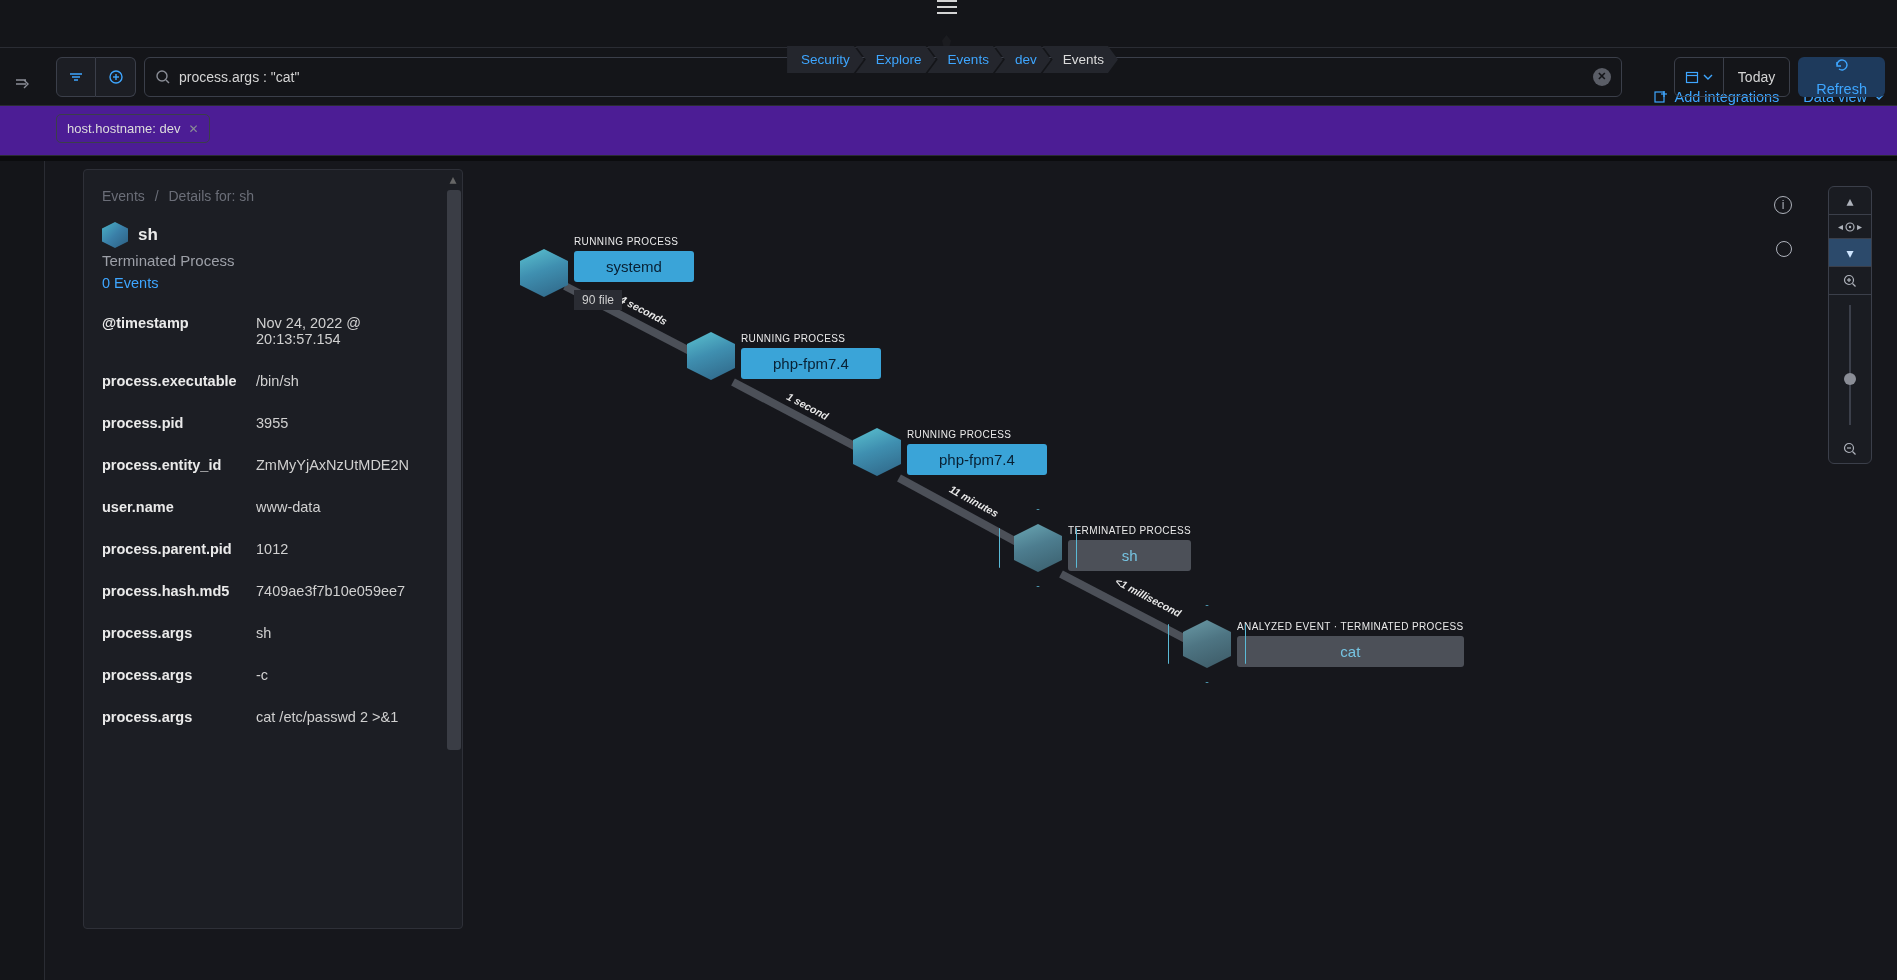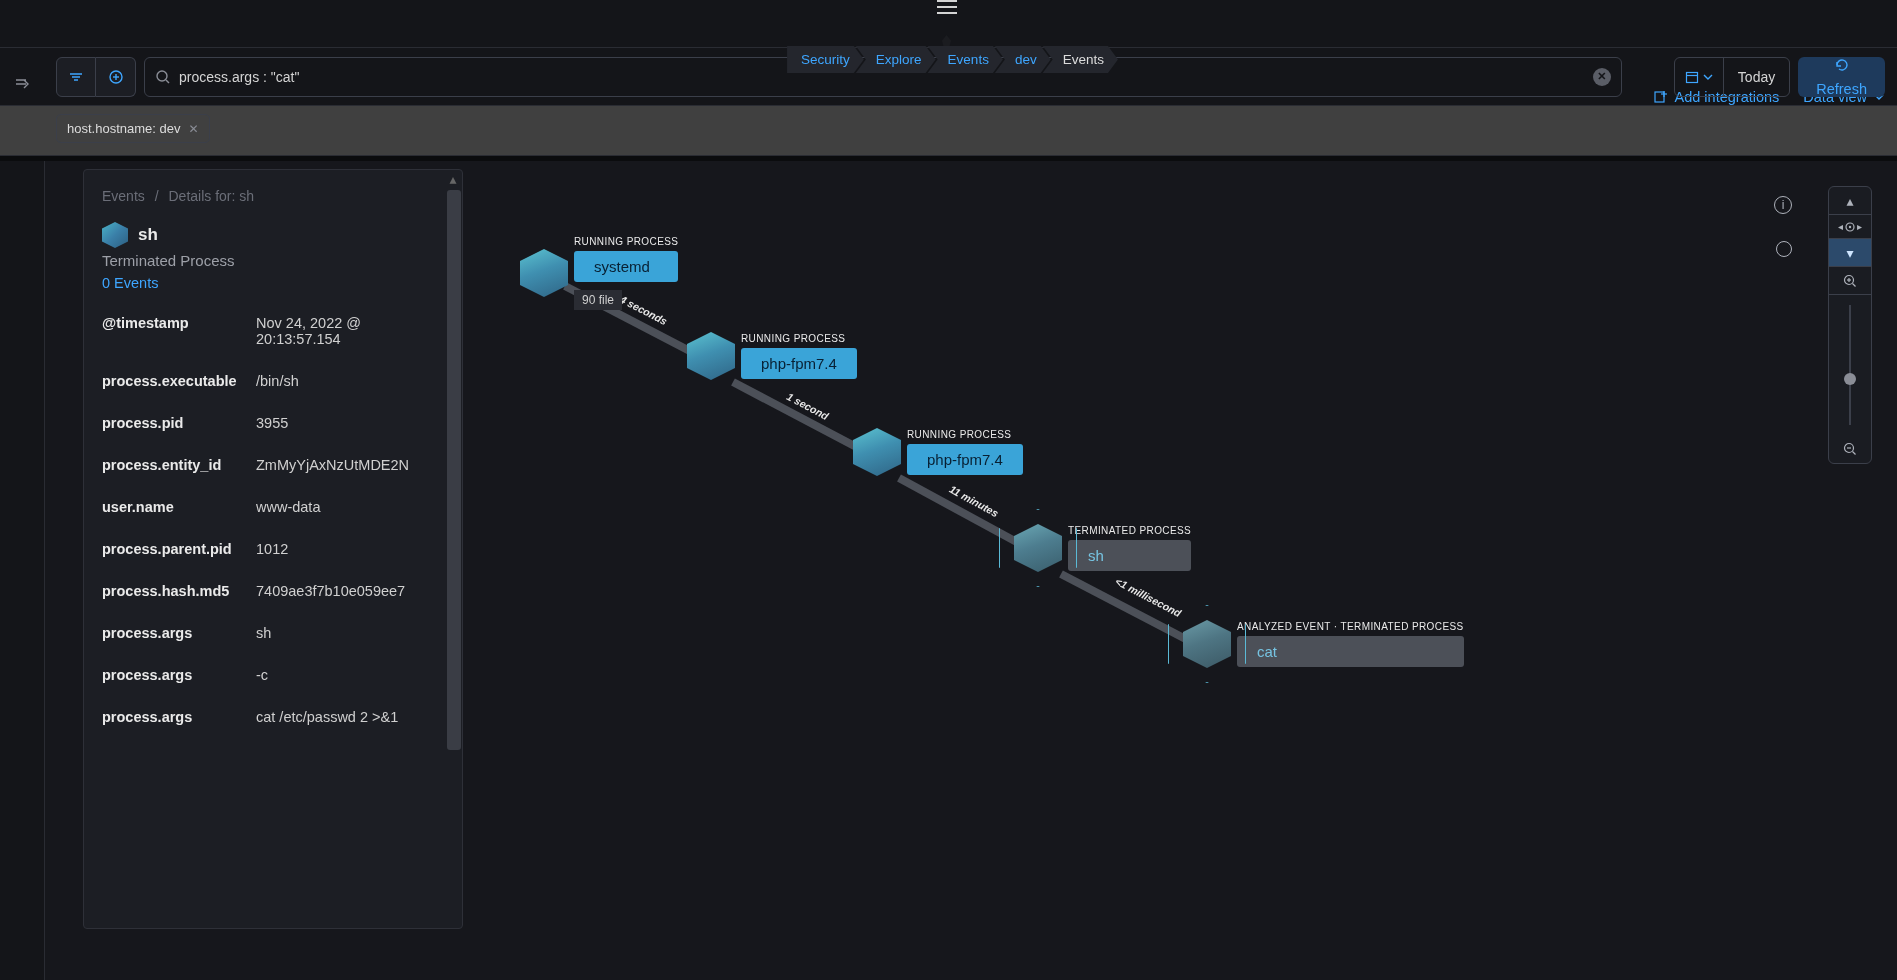--- a/index.html
+++ b/index.html
@@ -91,21 +91,21 @@
   display:flex; align-items:center;margin-left:44px;
 }
 .date-left{ padding:0 10px;border-right:1px solid #3b3f4a;height:100%;display:flex;align-items:center;gap:4px;color:#3ea6ff;cursor:pointer;}
 .date-label{ padding:0 14px; color:#d4d4d4;}
 .refresh-btn{
   height:40px; padding:0 18px; background:#1e3a5c; color:#3ea6ff;
   border:none; border-radius:6px; display:flex;align-items:center;gap:8px;
   font-size:14.5px; cursor:pointer;flex-direction:column;
 }
 .filter-row{
-  background:#404040;
+  background:#4c1d95;
   border-bottom:1px solid #2a2c33;
   padding: 8px 12px 12px 56px;
 }
 .filter-chip{
   display:inline-flex;align-items:center;gap:8px;
   border:1px solid #3b3f4a; border-radius:5px;
   padding:6px 10px; font-size:13px; color:#dcdcdc;
 }
 .filter-chip .x{ color:#8a8d96; cursor:pointer; font-size:12px;}
 
@@ -205,27 +205,28 @@
   position:absolute; inset:-15px;
   border:1.5px solid #5bbad6;
   clip-path: polygon(50% 0,100% 25%,100% 75%,50% 100%,0 75%,0 25%);
   pointer-events:none;
 }
 .node-labels{ display:flex;flex-direction:column;gap:4px;}
 .node-tag{
   font-size:10px; font-weight:400; letter-spacing:0.4px; color:#eaeaea; text-transform:uppercase;
 }
 .node-name{
-  padding:7px 20px;
+  padding:7px 32px;
   background:#3aa4d8;
   color:#082033;
   border-radius:3px;
   font-size:15px;
   font-weight:500;
   cursor:pointer;
+  text-align:center;
 }
 .node-name.sel{
   background:#4c5058; color:#76c4e2;
 }
 .node-sub{
   font-size:12px; color:#cfcfcf;
   padding:3px 8px;
   background:#2a2c33;
   display:inline-block;
   margin-top:4px;

